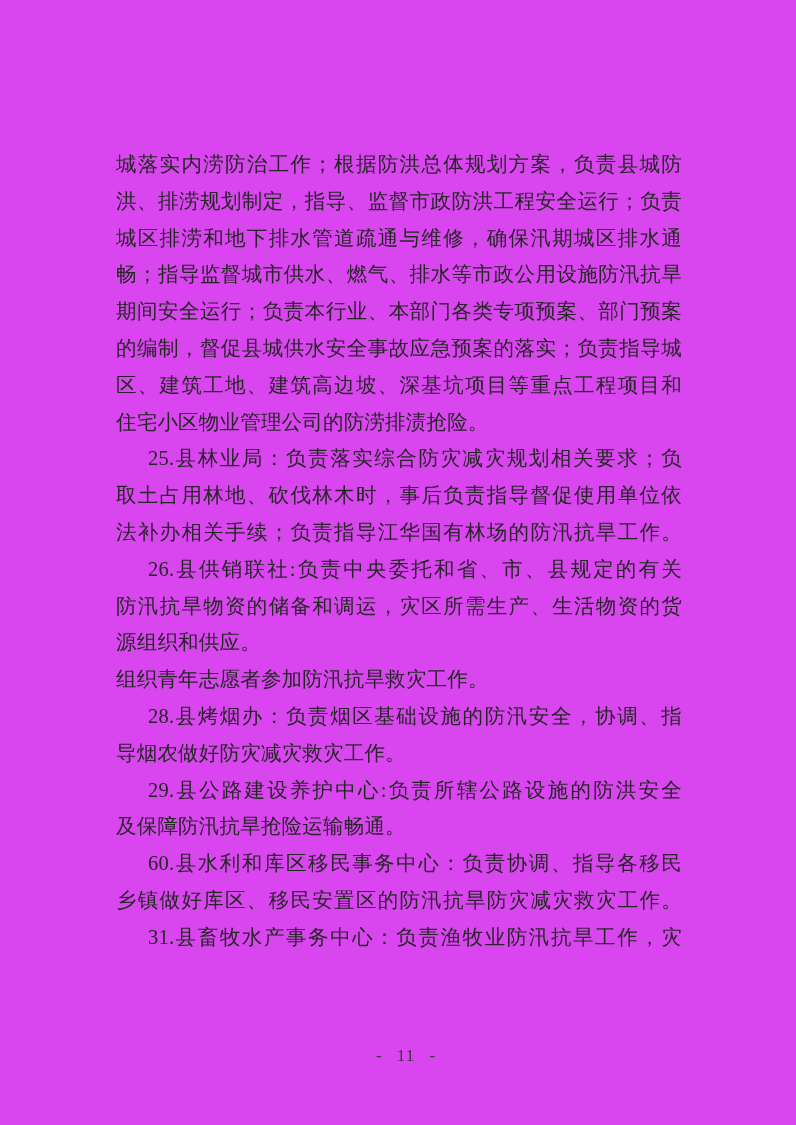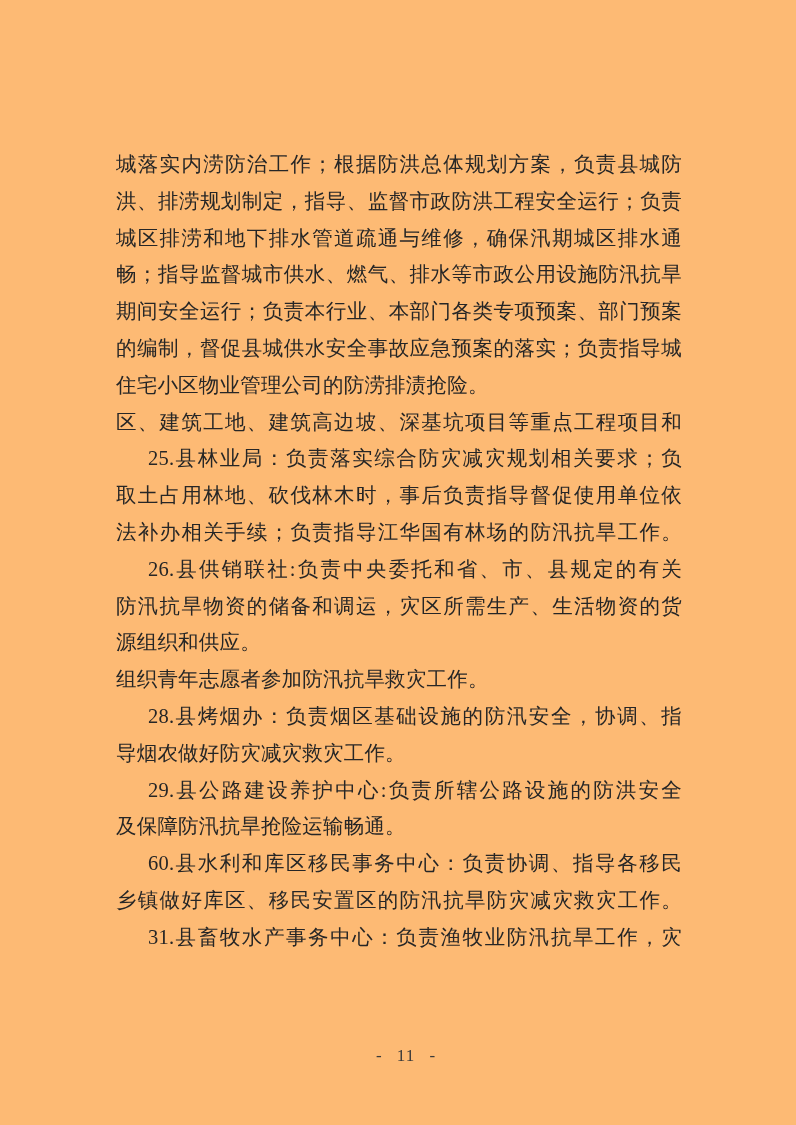--- a/index.html
+++ b/index.html
@@ -4,21 +4,21 @@
 <style>
   html, body {
     margin: 0;
     padding: 0;
     background: #ffffff;
   }
   .page {
     position: relative;
     width: 796px;
     height: 1125px;
-    background: #fdba74;
+    background: #d946ef;
     overflow: hidden;
     font-family: "Liberation Serif", "DejaVu Serif", serif;
   }
   .text-block {
     position: absolute;
     left: 116px;
     top: 146px;
     width: 566px;
     color: #262626;
     font-size: 20.5px;
@@ -53,22 +53,22 @@
 <body>
 
 <div class="page">
   <div class="text-block">
     <div class="ln">城落实内涝防治工作；根据防洪总体规划方案，负责县城防</div>
     <div class="ln">洪、排涝规划制定，指导、监督市政防洪工程安全运行；负责</div>
     <div class="ln">城区排涝和地下排水管道疏通与维修，确保汛期城区排水通</div>
     <div class="ln">畅；指导监督城市供水、燃气、排水等市政公用设施防汛抗旱</div>
     <div class="ln">期间安全运行；负责本行业、本部门各类专项预案、部门预案</div>
     <div class="ln">的编制，督促县城供水安全事故应急预案的落实；负责指导城</div>
+    <div class="ln">区、建筑工地、建筑高边坡、深基坑项目等重点工程项目和</div>
     <div class="ln end">住宅小区物业管理公司的防涝排渍抢险。</div>
-    <div class="ln">区、建筑工地、建筑高边坡、深基坑项目等重点工程项目和</div>
     <div class="ln ind">25.县林业局：负责落实综合防灾减灾规划相关要求；负</div>
     <div class="ln">取土占用林地、砍伐林木时，事后负责指导督促使用单位依</div>
     <div class="ln">法补办相关手续；负责指导江华国有林场的防汛抗旱工作。</div>
     <div class="ln ind">26.县供销联社:负责中央委托和省、市、县规定的有关</div>
     <div class="ln">防汛抗旱物资的储备和调运，灾区所需生产、生活物资的货</div>
     <div class="ln end">源组织和供应。</div>
     <div class="ln end">组织青年志愿者参加防汛抗旱救灾工作。</div>
     <div class="ln ind">28.县烤烟办：负责烟区基础设施的防汛安全，协调、指</div>
     <div class="ln end">导烟农做好防灾减灾救灾工作。</div>
     <div class="ln ind">29.县公路建设养护中心:负责所辖公路设施的防洪安全</div>

